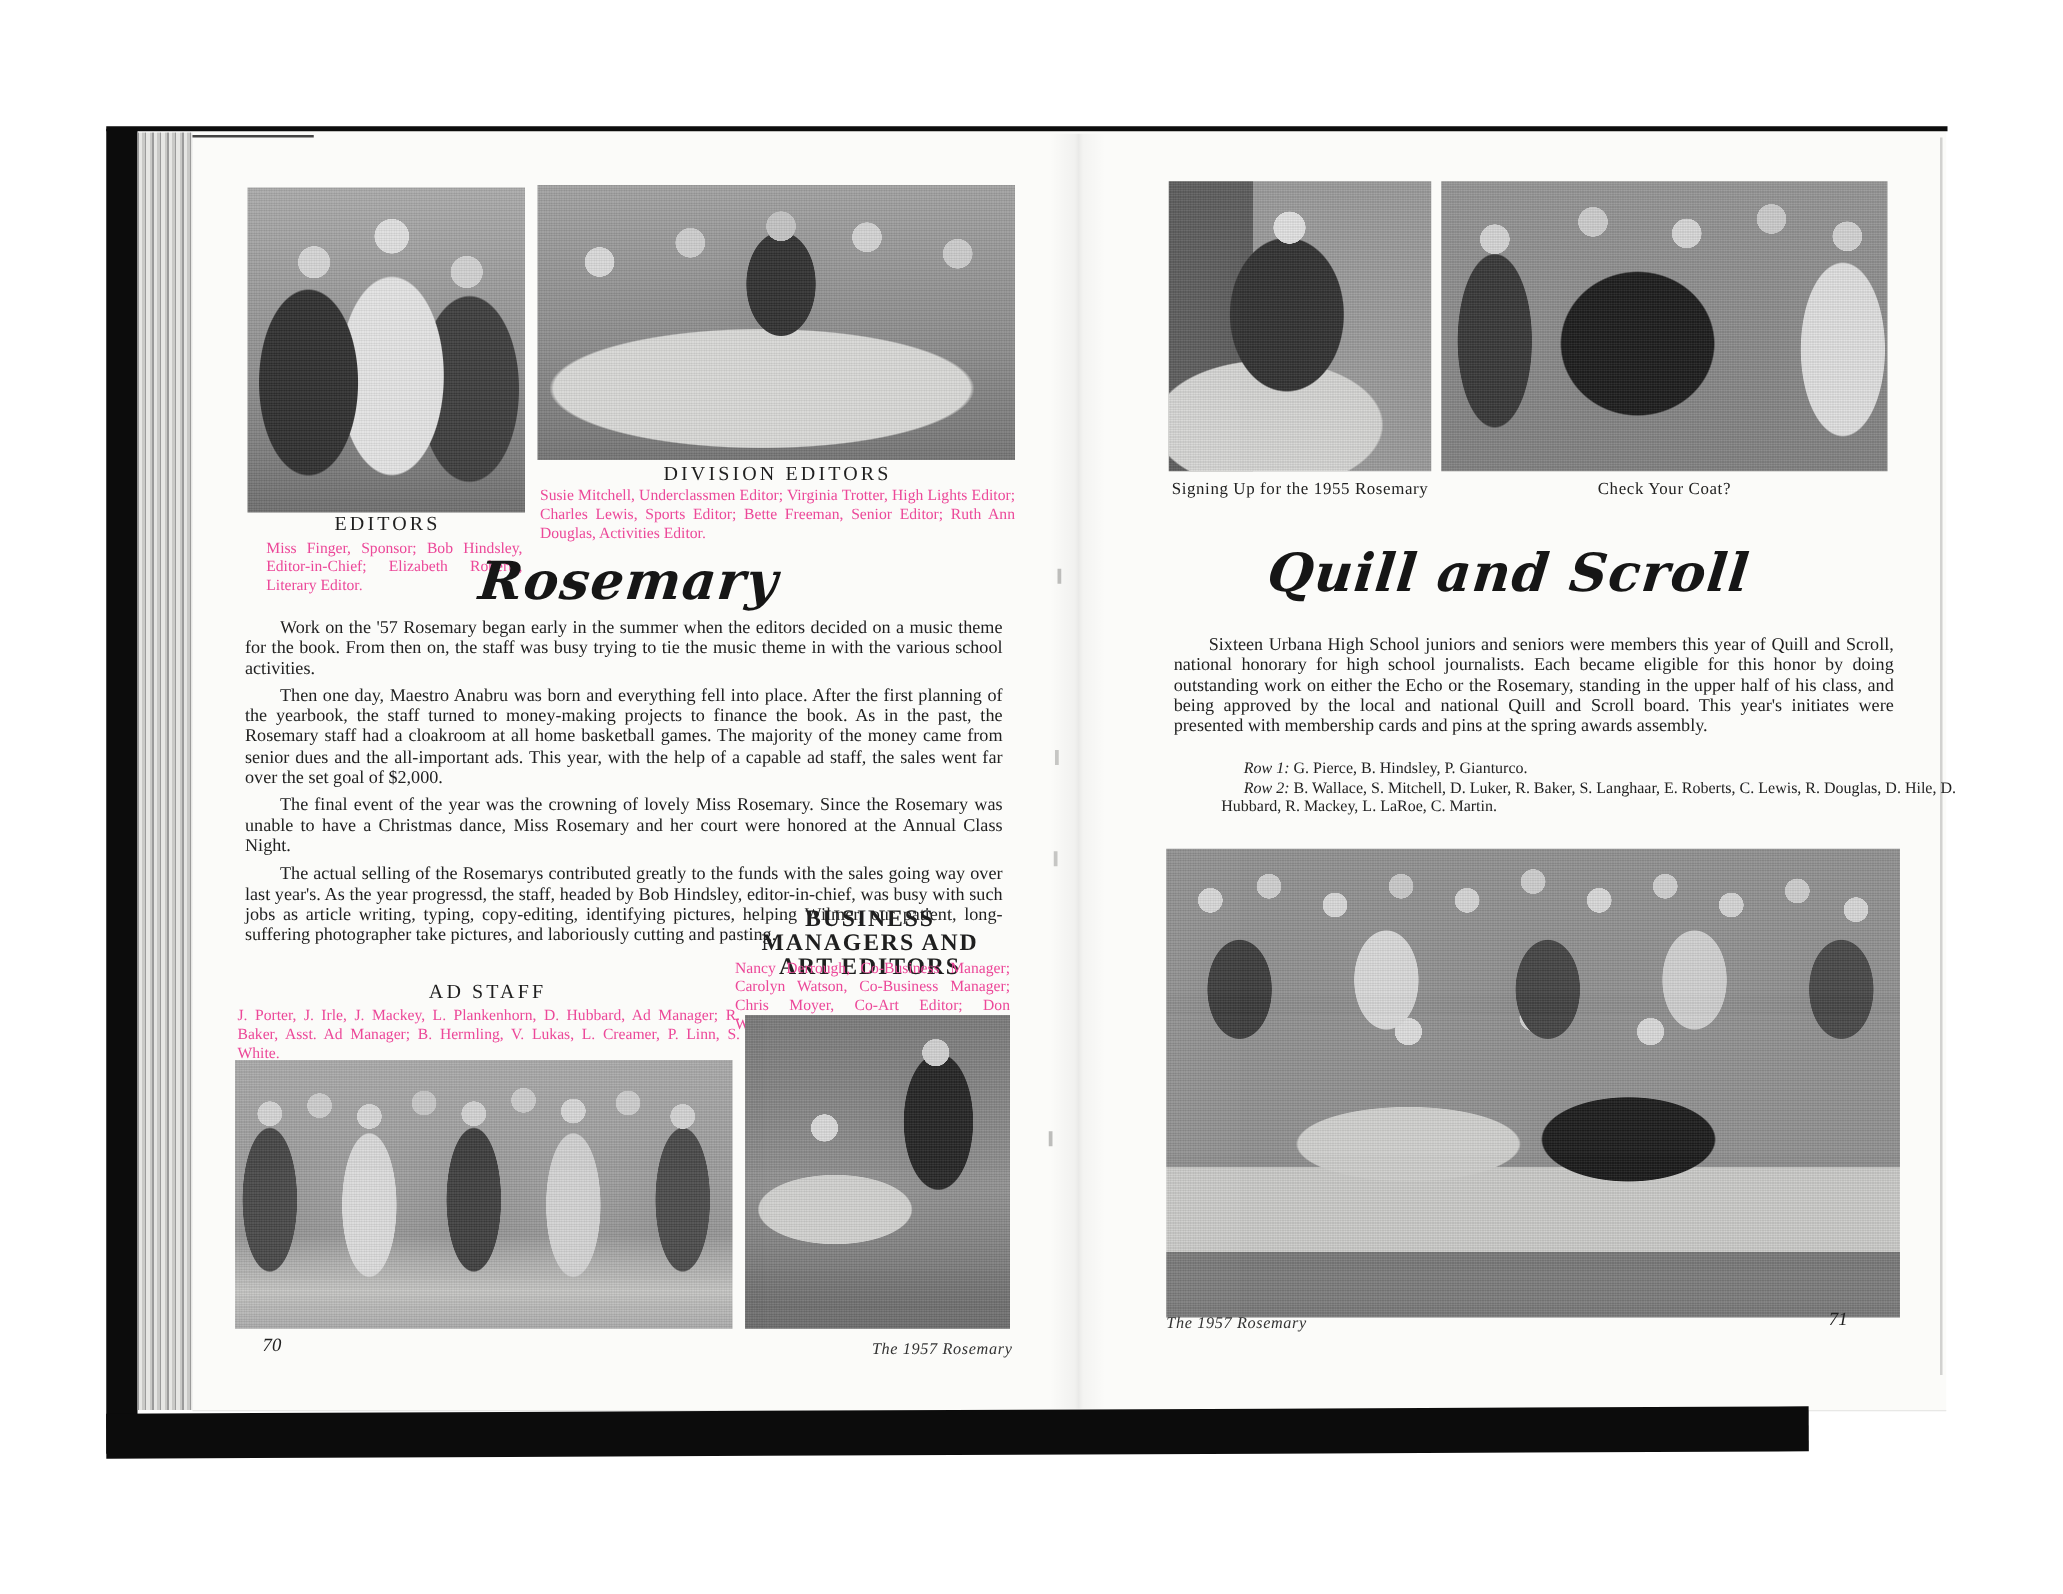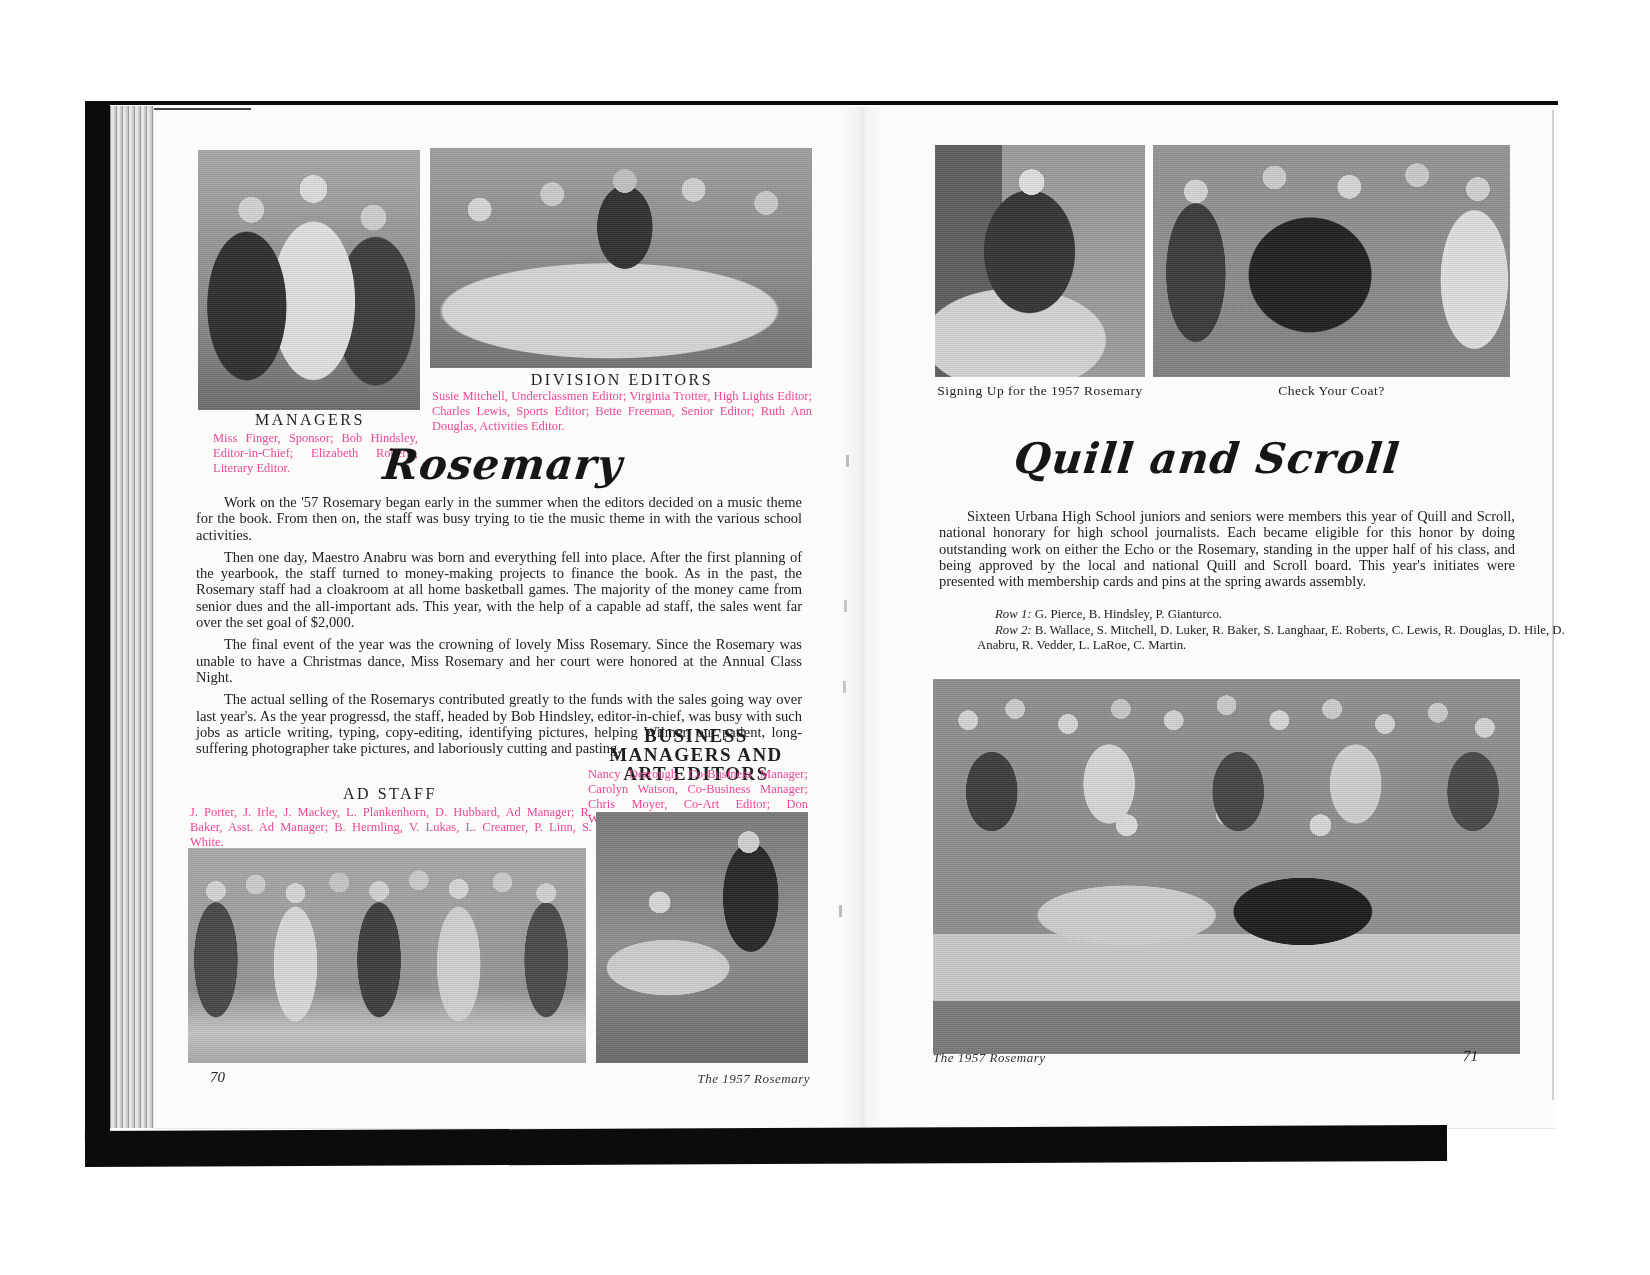--- a/index.html
+++ b/index.html
@@ -134,21 +134,21 @@
   <div class="book-bottom-shadow"></div>
   <div class="book-right-edge"></div>
   <div class="gutter"></div>
   <div class="gutter-marks"></div>
 
   <div class="page page-left">
 
     <div class="ph" id="ph-editors" style="left:48px;top:43px;width:222px;height:260px;"></div>
     <div class="ph" id="ph-division" style="left:280px;top:41px;width:382px;height:220px;"></div>
 
-    <div class="abs h" style="left:60px;top:304px;width:200px;">MANAGERS</div>
+    <div class="abs h" style="left:60px;top:304px;width:200px;">EDITORS</div>
     <div class="abs cap" style="left:63px;top:324px;width:205px;">Miss Finger, Sponsor; Bob Hindsley, Editor-in-Chief; Elizabeth Roberts, Literary Editor.</div>
 
     <div class="abs h" style="left:282px;top:264px;width:380px;">DIVISION EDITORS</div>
     <div class="abs cap" style="left:282px;top:282px;width:380px;">Susie Mitchell, Underclassmen Editor; Virginia Trotter, High Lights Editor; Charles Lewis, Sports Editor; Bette Freeman, Senior Editor; Ruth Ann Douglas, Activities Editor.</div>
 
     <div class="abs script-title" style="left:203px;top:333px;width:300px;">Rosemary</div>
 
     <div class="abs bodytext" style="left:40px;top:381px;width:618px;">
       <p>Work on the '57 Rosemary began early in the summer when the editors decided on a music theme for the book. From then on, the staff was busy trying to tie the music theme in with the various school activities.</p>
       <p>Then one day, Maestro Anabru was born and everything fell into place. After the first planning of the yearbook, the staff turned to money-making projects to finance the book. As in the past, the Rosemary staff had a cloakroom at all home basketball games. The majority of the money came from senior dues and the all-important ads. This year, with the help of a capable ad staff, the sales went far over the set goal of $2,000.</p>
@@ -167,37 +167,37 @@
 
     <div class="abs pagenum" style="left:60px;top:962px;">70</div>
     <div class="abs footer" style="left:450px;top:964px;width:210px;text-align:right;">The 1957 Rosemary</div>
   </div>
 
   <div class="page page-right">
 
     <div class="ph" id="ph-signing" style="left:65px;top:38px;width:210px;height:232px;"></div>
     <div class="ph" id="ph-coat" style="left:283px;top:38px;width:357px;height:232px;"></div>
 
-    <div class="abs cap-c" style="left:65px;top:276px;width:210px;">Signing Up for the 1957 Rosemary</div>
+    <div class="abs cap-c" style="left:65px;top:276px;width:210px;">Signing Up for the 1955 Rosemary</div>
     <div class="abs cap-c" style="left:283px;top:276px;width:357px;">Check Your Coat?</div>
 
     <div class="abs script-title" style="left:137px;top:327px;width:400px;">Quill and Scroll</div>
 
     <div class="abs bodytext" style="left:63px;top:395px;width:588px;">
       <p>Sixteen Urbana High School juniors and seniors were members this year of Quill and Scroll, national honorary for high school journalists. Each became eligible for this honor by doing outstanding work on either the Echo or the Rosemary, standing in the upper half of his class, and being approved by the local and national Quill and Scroll board. This year's initiates were presented with membership cards and pins at the spring awards assembly.</p>
     </div>
 
     <div class="abs" style="left:63px;top:500px;width:592px;margin-left:44px;">
       <p class="rowline">
         <span class="row-label">Row 1:</span>
         <span>G. Pierce, B. Hindsley, P. Gianturco.</span>
       </p>
       <p class="rowline">
         <span class="row-label">Row 2:</span>
-        <span>B. Wallace, S. Mitchell, D. Luker, R. Baker, S. Langhaar, E. Roberts, C. Lewis, R. Douglas, D. Hile, D. Anabru, R. Vedder, L. LaRoe, C. Martin.</span>
+        <span>B. Wallace, S. Mitchell, D. Luker, R. Baker, S. Langhaar, E. Roberts, C. Lewis, R. Douglas, D. Hile, D. Hubbard, R. Mackey, L. LaRoe, C. Martin.</span>
       </p>
     </div>
 
     <div class="ph" id="ph-group" style="left:63px;top:572px;width:587px;height:375px;"></div>
 
     <div class="abs footer" style="left:63px;top:943px;">The 1957 Rosemary</div>
     <div class="abs pagenum" style="left:500px;top:941px;width:108px;text-align:right;">71</div>
   </div>
 
 </div>

